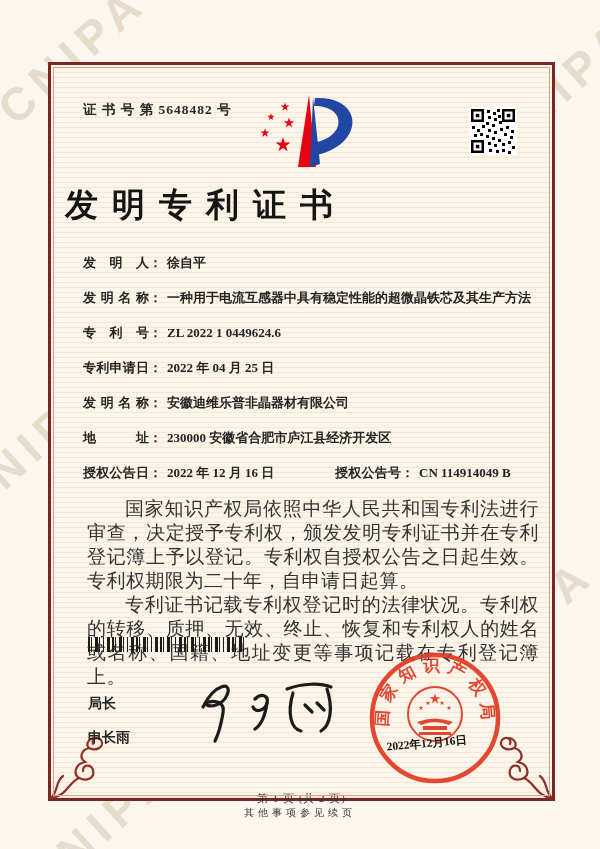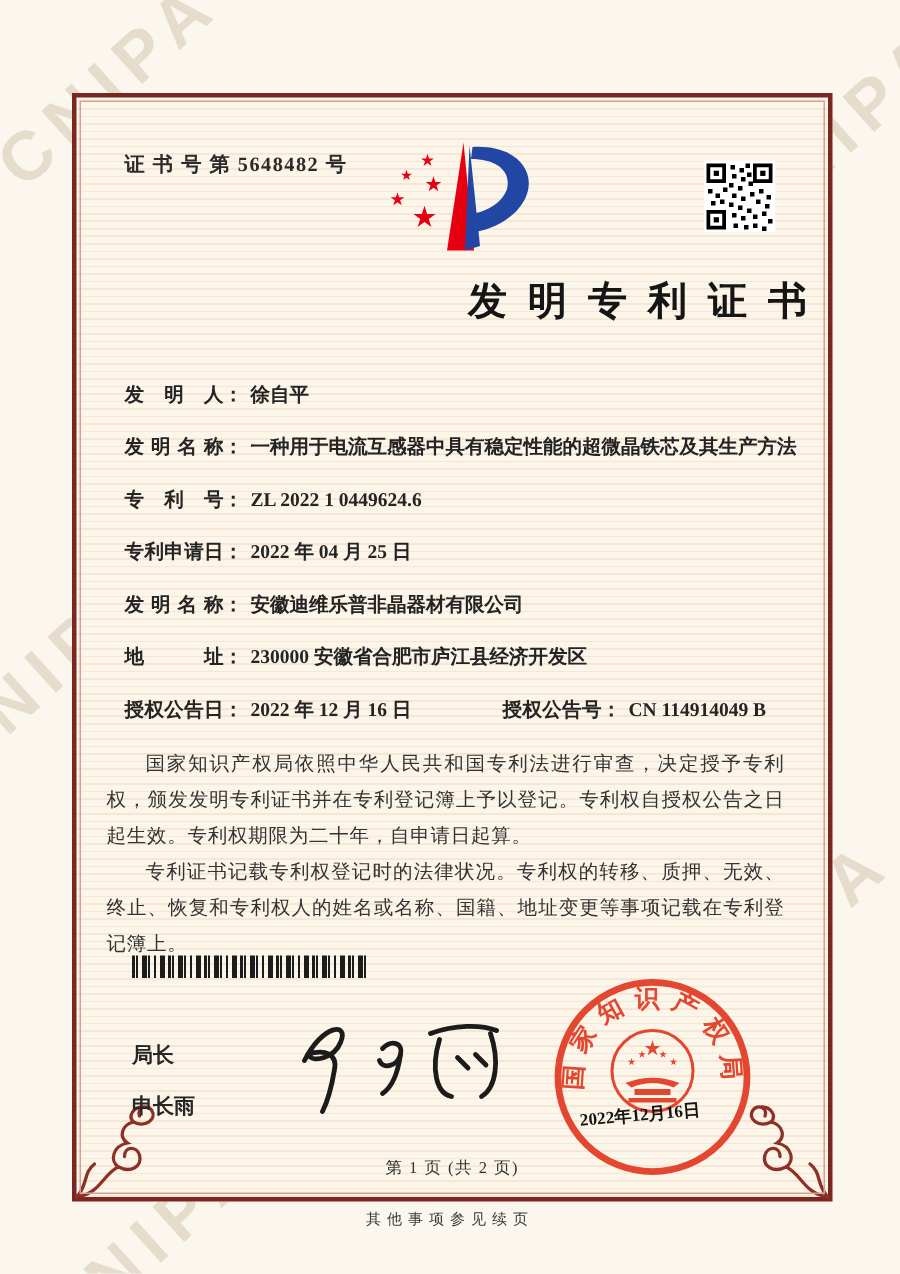--- a/index.html
+++ b/index.html
@@ -10,44 +10,44 @@
       transform:rotate(-42deg);white-space:nowrap;pointer-events:none;}
   .frame{position:absolute;left:48px;top:62px;width:501px;height:733px;
          border:3px solid #7b2721;
          background:
            repeating-linear-gradient(0deg, rgba(223,170,132,0.20) 0 1px, rgba(0,0,0,0) 1px 5px),
            #fbf5ea;}
   .frame::after{content:"";position:absolute;left:2px;top:2px;right:2px;bottom:2px;
          border:1px solid #d2a095;pointer-events:none;}
   .abs{position:absolute;}
   .cert-no{left:32px;top:36px;font-size:13.5px;font-weight:700;letter-spacing:1px;color:#2a2a2a;text-align:center;}
-  .title{left:0;top:118px;width:100%;text-align:right;font-size:26px;font-weight:bold;
+  .title{left:0;top:118px;width:100%;text-align:left;font-size:33px;font-weight:bold;
          letter-spacing:14px;text-indent:14px;color:#151515;}
   .fields{left:32px;top:188px;width:445px;font-size:13px;font-weight:600;color:#242424;}
   .row{position:relative;height:35px;line-height:20px;white-space:nowrap;}
   .lbl{display:inline-block;width:66px;text-align:justify;text-align-last:justify;}
   .colon{display:inline-block;margin-right:5px;}
   .pair2{position:absolute;left:252px;top:0;}
-  .legal{left:20px;top:432px;width:452px;font-size:13px;line-height:24px;color:#333;}
+  .legal{left:36px;top:432px;width:452px;font-size:19px;line-height:24px;color:#333;}
   .legal p{margin:0;text-indent:2em;text-align:justify;letter-spacing:0.5px;}
   .barcode{left:37px;top:572px;width:158px;height:15px;
     background:repeating-linear-gradient(90deg,
       #1c1c1c 0 2px, rgba(0,0,0,0) 2px 3px,
       #1c1c1c 3px 4px, rgba(0,0,0,0) 4px 7px,
       #1c1c1c 7px 10px, rgba(0,0,0,0) 10px 11px,
       #1c1c1c 11px 12px, rgba(0,0,0,0) 12px 15px,
       #1c1c1c 15px 16px, rgba(0,0,0,0) 16px 19px,
       #1c1c1c 19px 22px, rgba(0,0,0,0) 22px 24px);}
   .sig-title{left:37px;top:630px;font-family:"Liberation Sans","DejaVu Sans",sans-serif;
              font-size:14px;font-weight:bold;color:#262626;}
   .sig-name{left:37px;top:664px;font-family:"Liberation Sans","DejaVu Sans",sans-serif;
             font-size:14px;font-weight:bold;color:#262626;}
   .sig-svg{left:130px;top:608px;}
   .seal-svg{left:314px;top:583px;}
-  .page-num{left:0;top:706px;width:100%;text-align:center;font-size:11px;color:#333;letter-spacing:1px;}
+  .page-num{left:0;top:726px;width:100%;text-align:center;font-size:11px;color:#333;letter-spacing:1px;}
   .footer-note{position:absolute;left:0;top:806px;width:100%;text-align:center;
                font-size:10px;letter-spacing:4px;color:#3a3a3a;}
   .logo-svg{left:198px;top:28px;}
   .qr-svg{left:418px;top:42px;}
   .flourish{position:absolute;}
 </style>
 </head>
 <body>
 
 <div>

